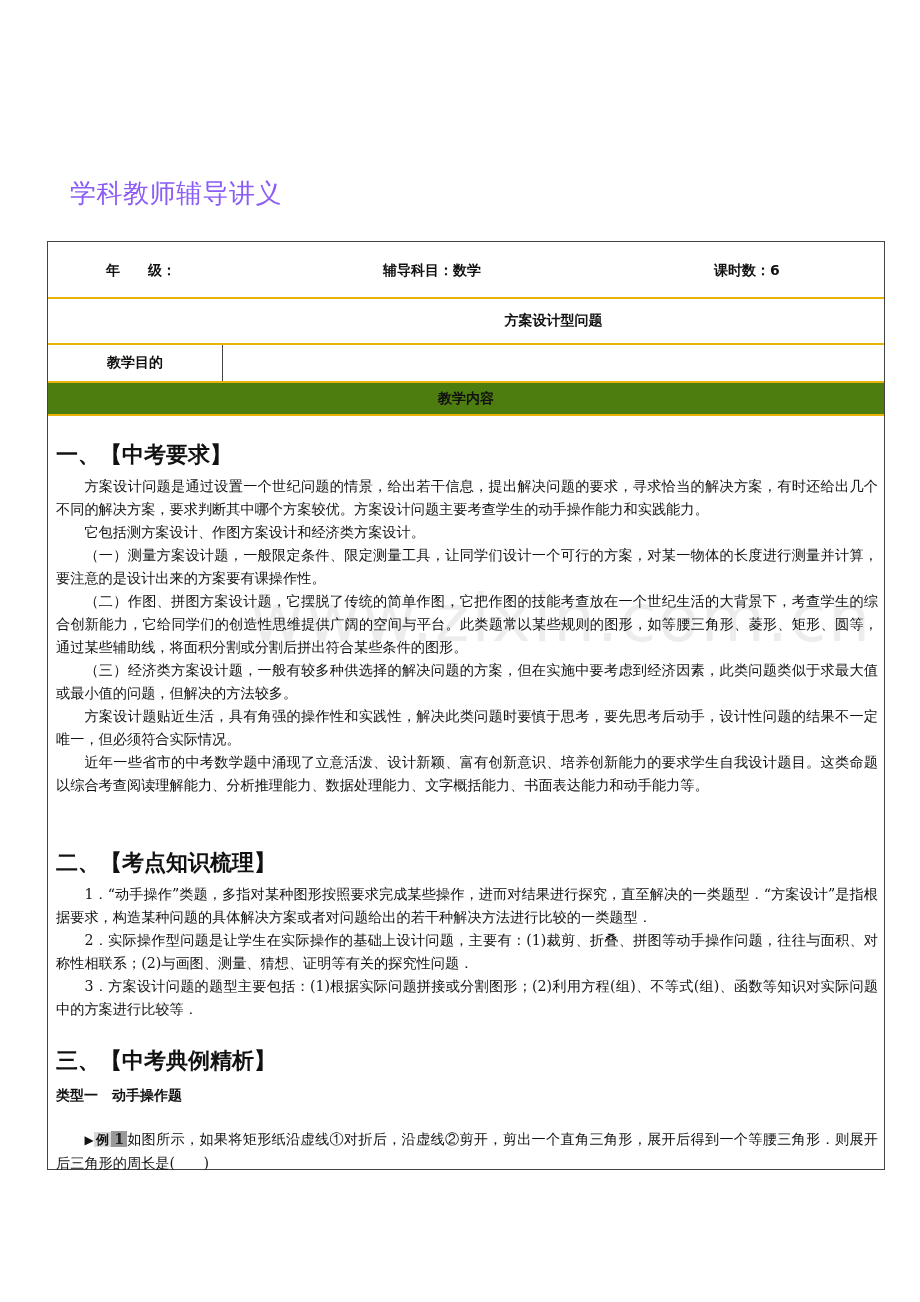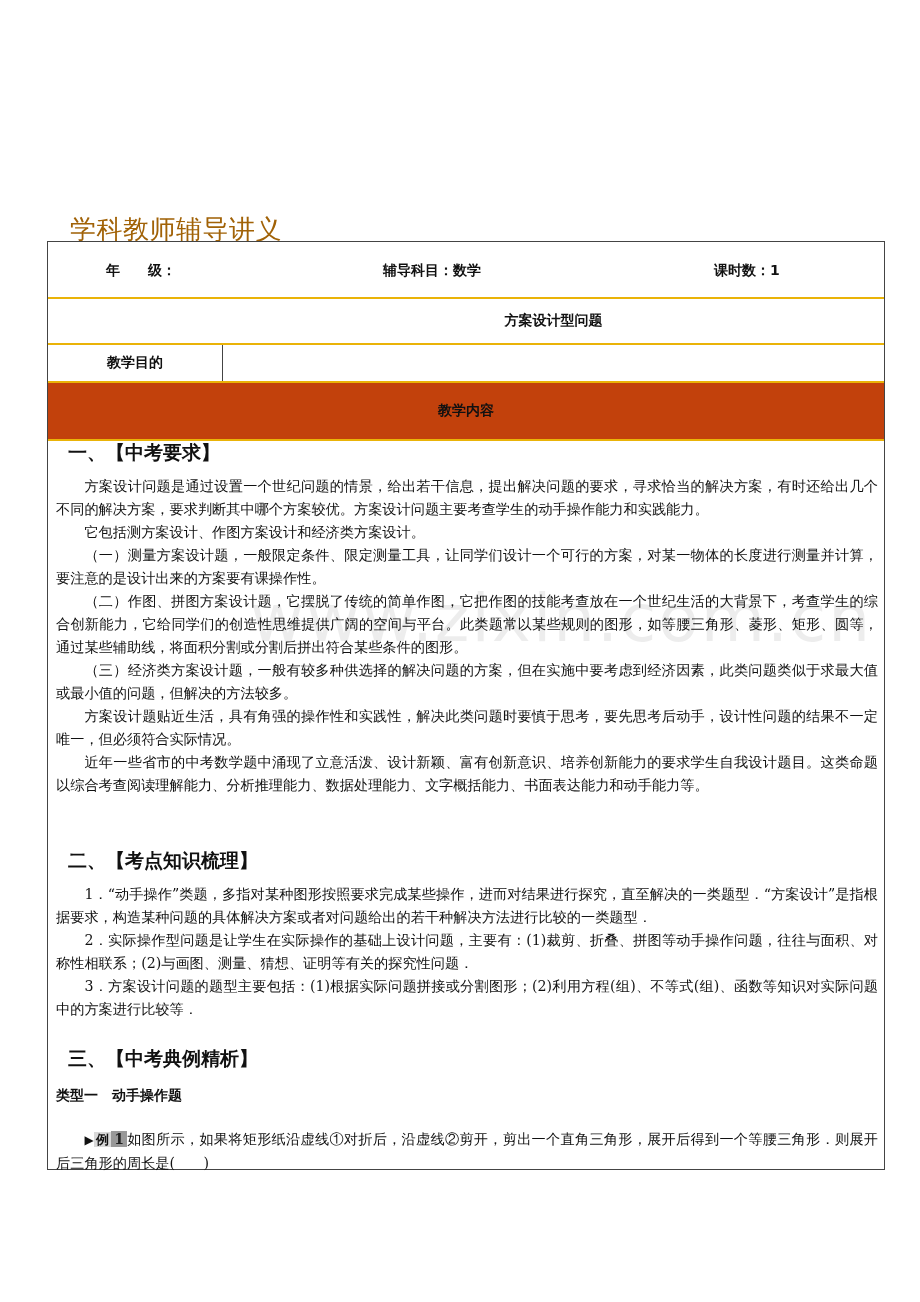--- a/index.html
+++ b/index.html
@@ -2,33 +2,33 @@
 <html><head>
 <meta charset="utf-8">
 <style>
   * { box-sizing: border-box; margin: 0; padding: 0; }
   html, body { width: 920px; height: 1302px; background: #ffffff; overflow: hidden; }
   body { position: relative; font-family: "DejaVu Serif", "Liberation Serif", serif; color: #111; }
 
   .doc-title {
     position: absolute; left: 70px; top: 176px;
     font-family: "DejaVu Sans", "Liberation Sans", sans-serif;
-    font-size: 26px; letter-spacing: 0.5px; color: #a16207; margin-top: 36px;
+    font-size: 26px; letter-spacing: 0.5px; color: #8b5cf6;
   }
 
   .frame {
     position: absolute; left: 47px; top: 241px; width: 838px; height: 929px;
     border: 1px solid #444;
   }
 
   .row { position: absolute; left: 0; width: 836px; border-bottom: 2px solid #eab308; }
   .row-1 { top: 0; height: 57px; }
   .row-2 { top: 57px; height: 46px; }
   .row-3 { top: 103px; height: 38px; }
-  .row-4 { top: 141px; height: 58px; background: #c2410c; }
+  .row-4 { top: 141px; height: 33px; background: #4d7c0f; }
 
   .cell-label {
     position: absolute; left: 0; top: 0; height: 100%; width: 175px;
     border-right: 1px solid #444;
     display: flex; align-items: center; justify-content: center;
     font-family: "DejaVu Sans", "Liberation Sans", sans-serif;
     font-size: 14px; font-weight: bold;
   }
   .cell-value {
     position: absolute; left: 175px; right: 0; top: 0; height: 100%;
@@ -43,23 +43,23 @@
   }
   .row-4 .center-text {
     position: absolute; left: 0; right: 0; top: 0; height: 100%;
     display: flex; align-items: center; justify-content: center;
     font-family: "DejaVu Sans", "Liberation Sans", sans-serif;
     font-size: 14px; font-weight: bold;
   }
 
   .content { position: absolute; left: 8px; top: 186px; width: 822px; }
   .section-heading {
-    position: absolute; left: 12px;
+    position: absolute; left: 0;
     font-family: "DejaVu Sans", "Liberation Sans", sans-serif;
-    font-size: 19px; font-weight: bold; color: #111;
+    font-size: 22px; font-weight: bold; color: #111;
   }
   .para {
     position: absolute; left: 0; width: 822px;
     font-size: 14.2px; line-height: 23px; text-align: justify;
     text-indent: 2em; color: #111;
   }
   .subheading {
     position: absolute; left: 0;
     font-family: "DejaVu Sans", "Liberation Sans", sans-serif;
     font-size: 14px; font-weight: bold;
@@ -78,21 +78,21 @@
 </head>
 <body>
 
 <div class="doc-title">学科教师辅导讲义</div>
 
 <div class="frame">
 
   <div class="row row-1">
     <span class="hdr-text" style="left:58px;">年　　级：</span>
     <span class="hdr-text" style="left:335px;">辅导科目：数学</span>
-    <span class="hdr-text" style="left:666px;">课时数：1</span>
+    <span class="hdr-text" style="left:666px;">课时数：6</span>
   </div>
 
   <div class="row row-2">
     <div class="cell-value">方案设计型问题</div>
   </div>
 
   <div class="row row-3">
     <div class="cell-label">教学目的</div>
     <div class="cell-value"></div>
   </div>

